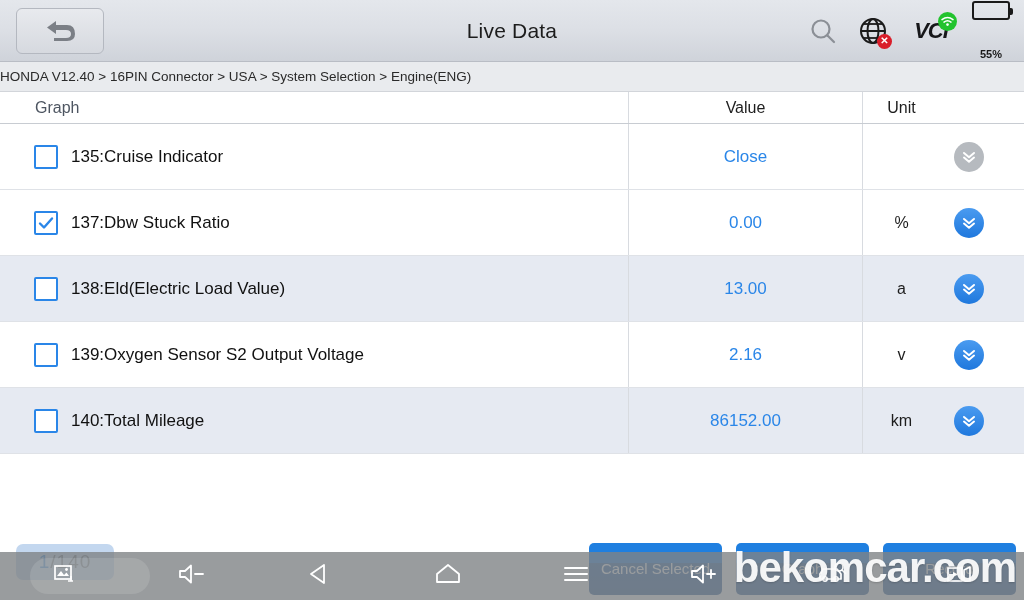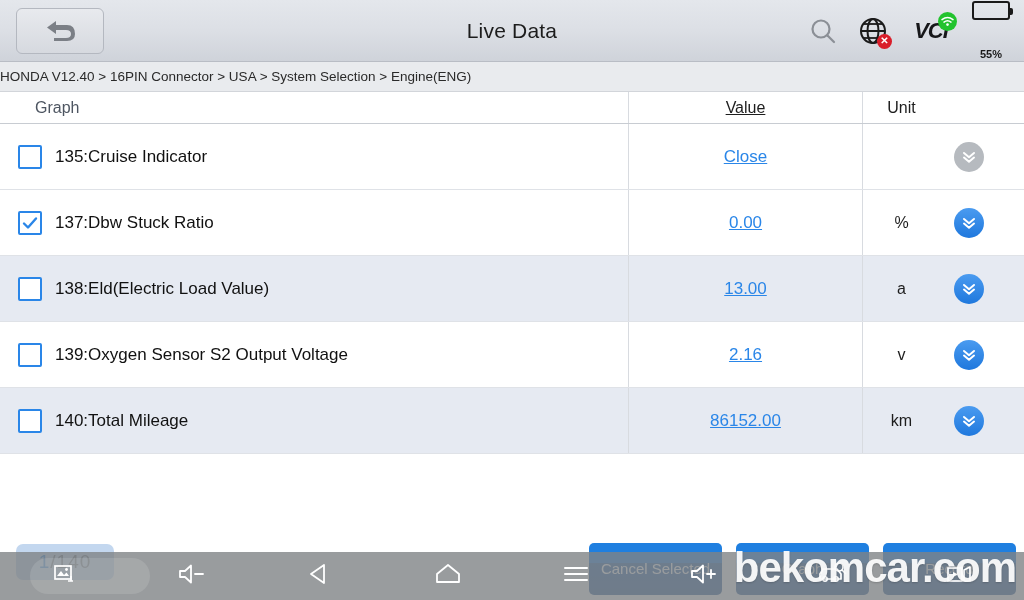--- a/index.html
+++ b/index.html
@@ -98,21 +98,21 @@
     align-items: center;
     font-size: 13.5px;
     color: #2a2a2a;
     border-bottom: 1px solid #d2d5da;
   }
 
   
   .table { width: 100%; }
 
   .col-name  { width: 628px; }
-  .col-value { width: 234px; text-decoration: underline; }
+  .col-value { width: 234px; }
   .col-unit  { width: 136px; }
 
   .thead {
     display: flex;
     height: 32px;
     background: #ffffff;
     border-bottom: 1px solid #c8ccd2;
   }
   .thead .cell { display: flex; align-items: center; font-size: 16px; color: #4d5561; }
   .thead .col-name  { padding-left: 35px; }
@@ -122,21 +122,21 @@
   .row {
     display: flex;
     height: 66px;
     border-bottom: 1px solid #dfe2e7;
     align-items: stretch;
   }
   .row.odd  { background: #ffffff; }
   .row.even { background: #e6eaf2; }
 
   .row .cell { display: flex; align-items: center; }
-  .row .col-name { padding-left: 18px; gap: 13px; }
+  .row .col-name { padding-left: 34px; gap: 13px; }
   .row .col-value {
     justify-content: center;
     border-left: 1px solid #d8dbe0;
     font-size: 17px;
     color: #2a86e8;
   }
   .row .col-unit {
     border-left: 1px solid #d8dbe0;
     position: relative;
     justify-content: center;

